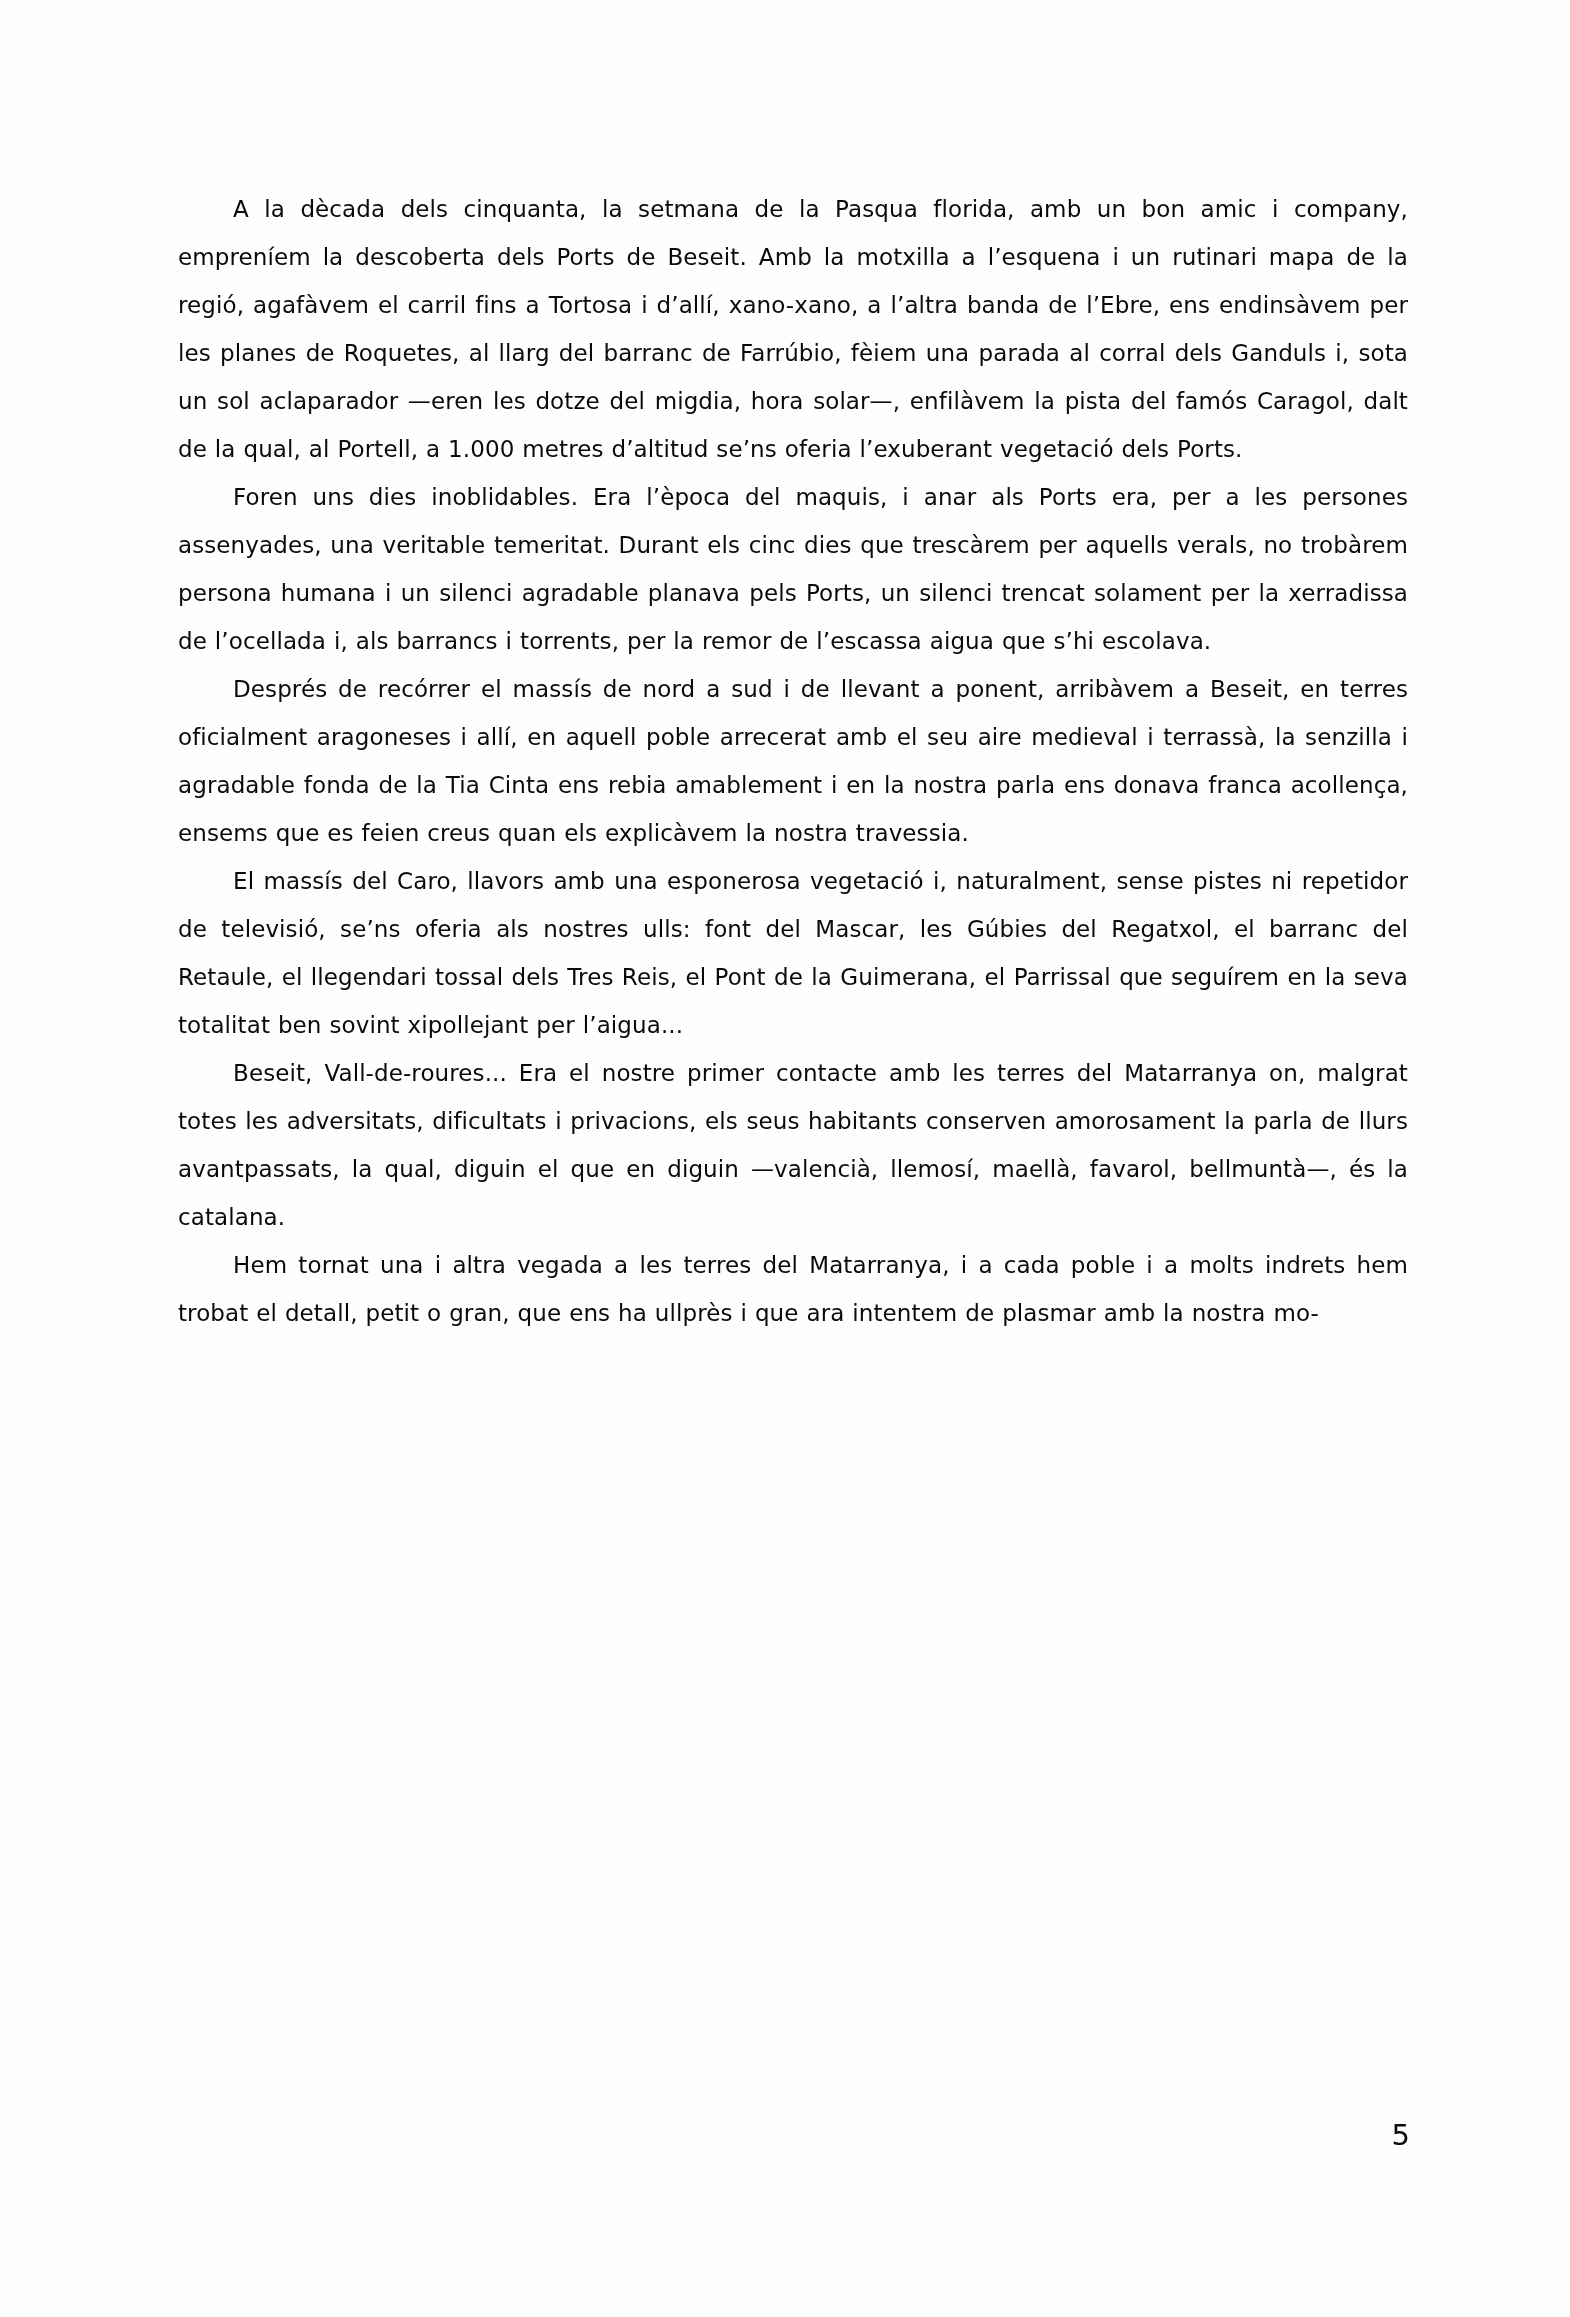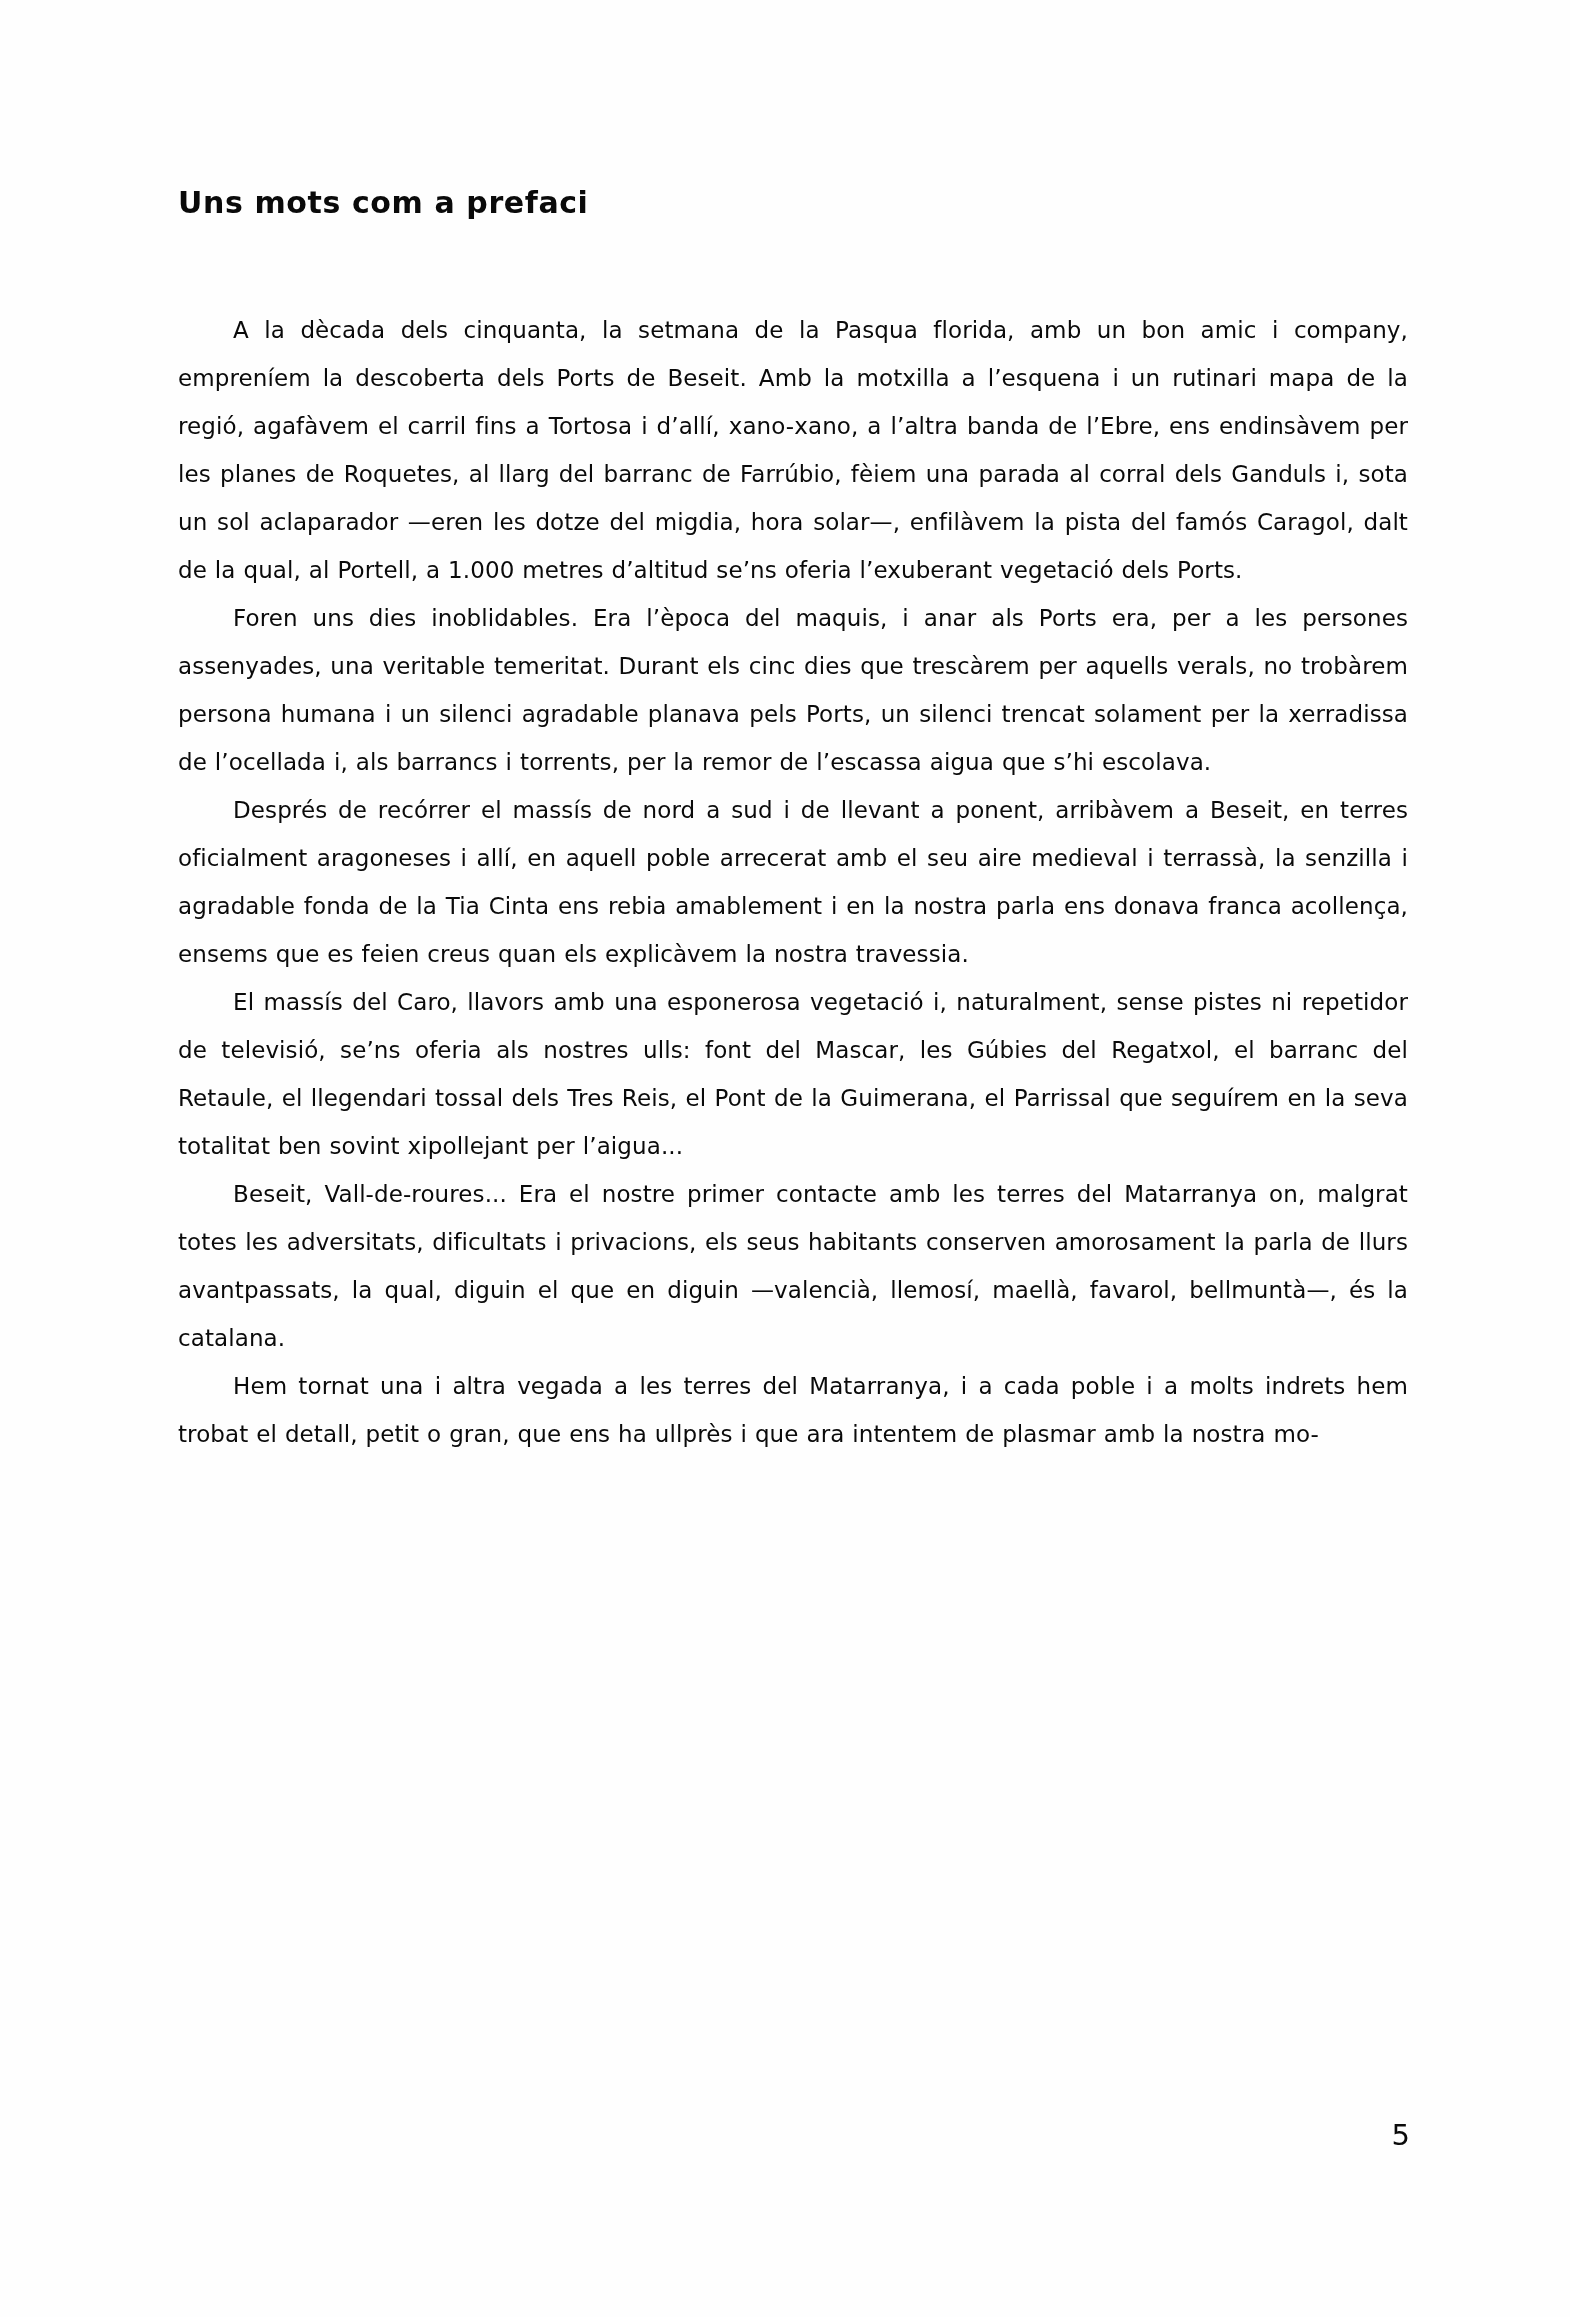--- a/index.html
+++ b/index.html
@@ -57,21 +57,20 @@
     font-weight: normal;
   }
 </style>
 </head>
 <body>
 
 <div class="page">
 
   <div class="content">
 
-    <h1 class="page-heading">Uns mots com a prefaci</h1>
 
     <div class="body-text">
       <p>A la dècada dels cinquanta, la setmana de la Pasqua florida, amb un bon amic i company, empreníem la descoberta dels Ports de Beseit. Amb la motxilla a l’esquena i un rutinari mapa de la regió, agafàvem el carril fins a Tortosa i d’allí, xano-xano, a l’altra banda de l’Ebre, ens endinsàvem per les planes de Roquetes, al llarg del barranc de Farrúbio, fèiem una parada al corral dels Ganduls i, sota un sol aclaparador —eren les dotze del migdia, hora solar—, enfilàvem la pista del famós Caragol, dalt de la qual, al Portell, a 1.000 metres d’altitud se’ns oferia l’exuberant vegetació dels Ports.</p>
       <p>Foren uns dies inoblidables. Era l’època del maquis, i anar als Ports era, per a les persones assenyades, una veritable temeritat. Durant els cinc dies que trescàrem per aquells verals, no trobàrem persona humana i un silenci agradable planava pels Ports, un silenci trencat solament per la xerradissa de l’ocellada i, als barrancs i torrents, per la remor de l’escassa aigua que s’hi escolava.</p>
       <p>Després de recórrer el massís de nord a sud i de llevant a ponent, arribàvem a Beseit, en terres oficialment aragoneses i allí, en aquell poble arrecerat amb el seu aire medieval i terrassà, la senzilla i agradable fonda de la Tia Cinta ens rebia amablement i en la nostra parla ens donava franca acollença, ensems que es feien creus quan els explicàvem la nostra travessia.</p>
       <p>El massís del Caro, llavors amb una esponerosa vegetació i, naturalment, sense pistes ni repetidor de televisió, se’ns oferia als nostres ulls: font del Mascar, les Gúbies del Regatxol, el barranc del Retaule, el llegendari tossal dels Tres Reis, el Pont de la Guimerana, el Parrissal que seguírem en la seva totalitat ben sovint xipollejant per l’aigua...</p>
       <p>Beseit, Vall-de-roures... Era el nostre primer contacte amb les terres del Matarranya on, malgrat totes les adversitats, dificultats i privacions, els seus habitants conserven amorosament la parla de llurs avantpassats, la qual, diguin el que en diguin —valencià, llemosí, maellà, favarol, bellmuntà—, és la catalana.</p>
       <p>Hem tornat una i altra vegada a les terres del Matarranya, i a cada poble i a molts indrets hem trobat el detall, petit o gran, que ens ha ullprès i que ara intentem de plasmar amb la nostra mo-</p>
     </div>
 

